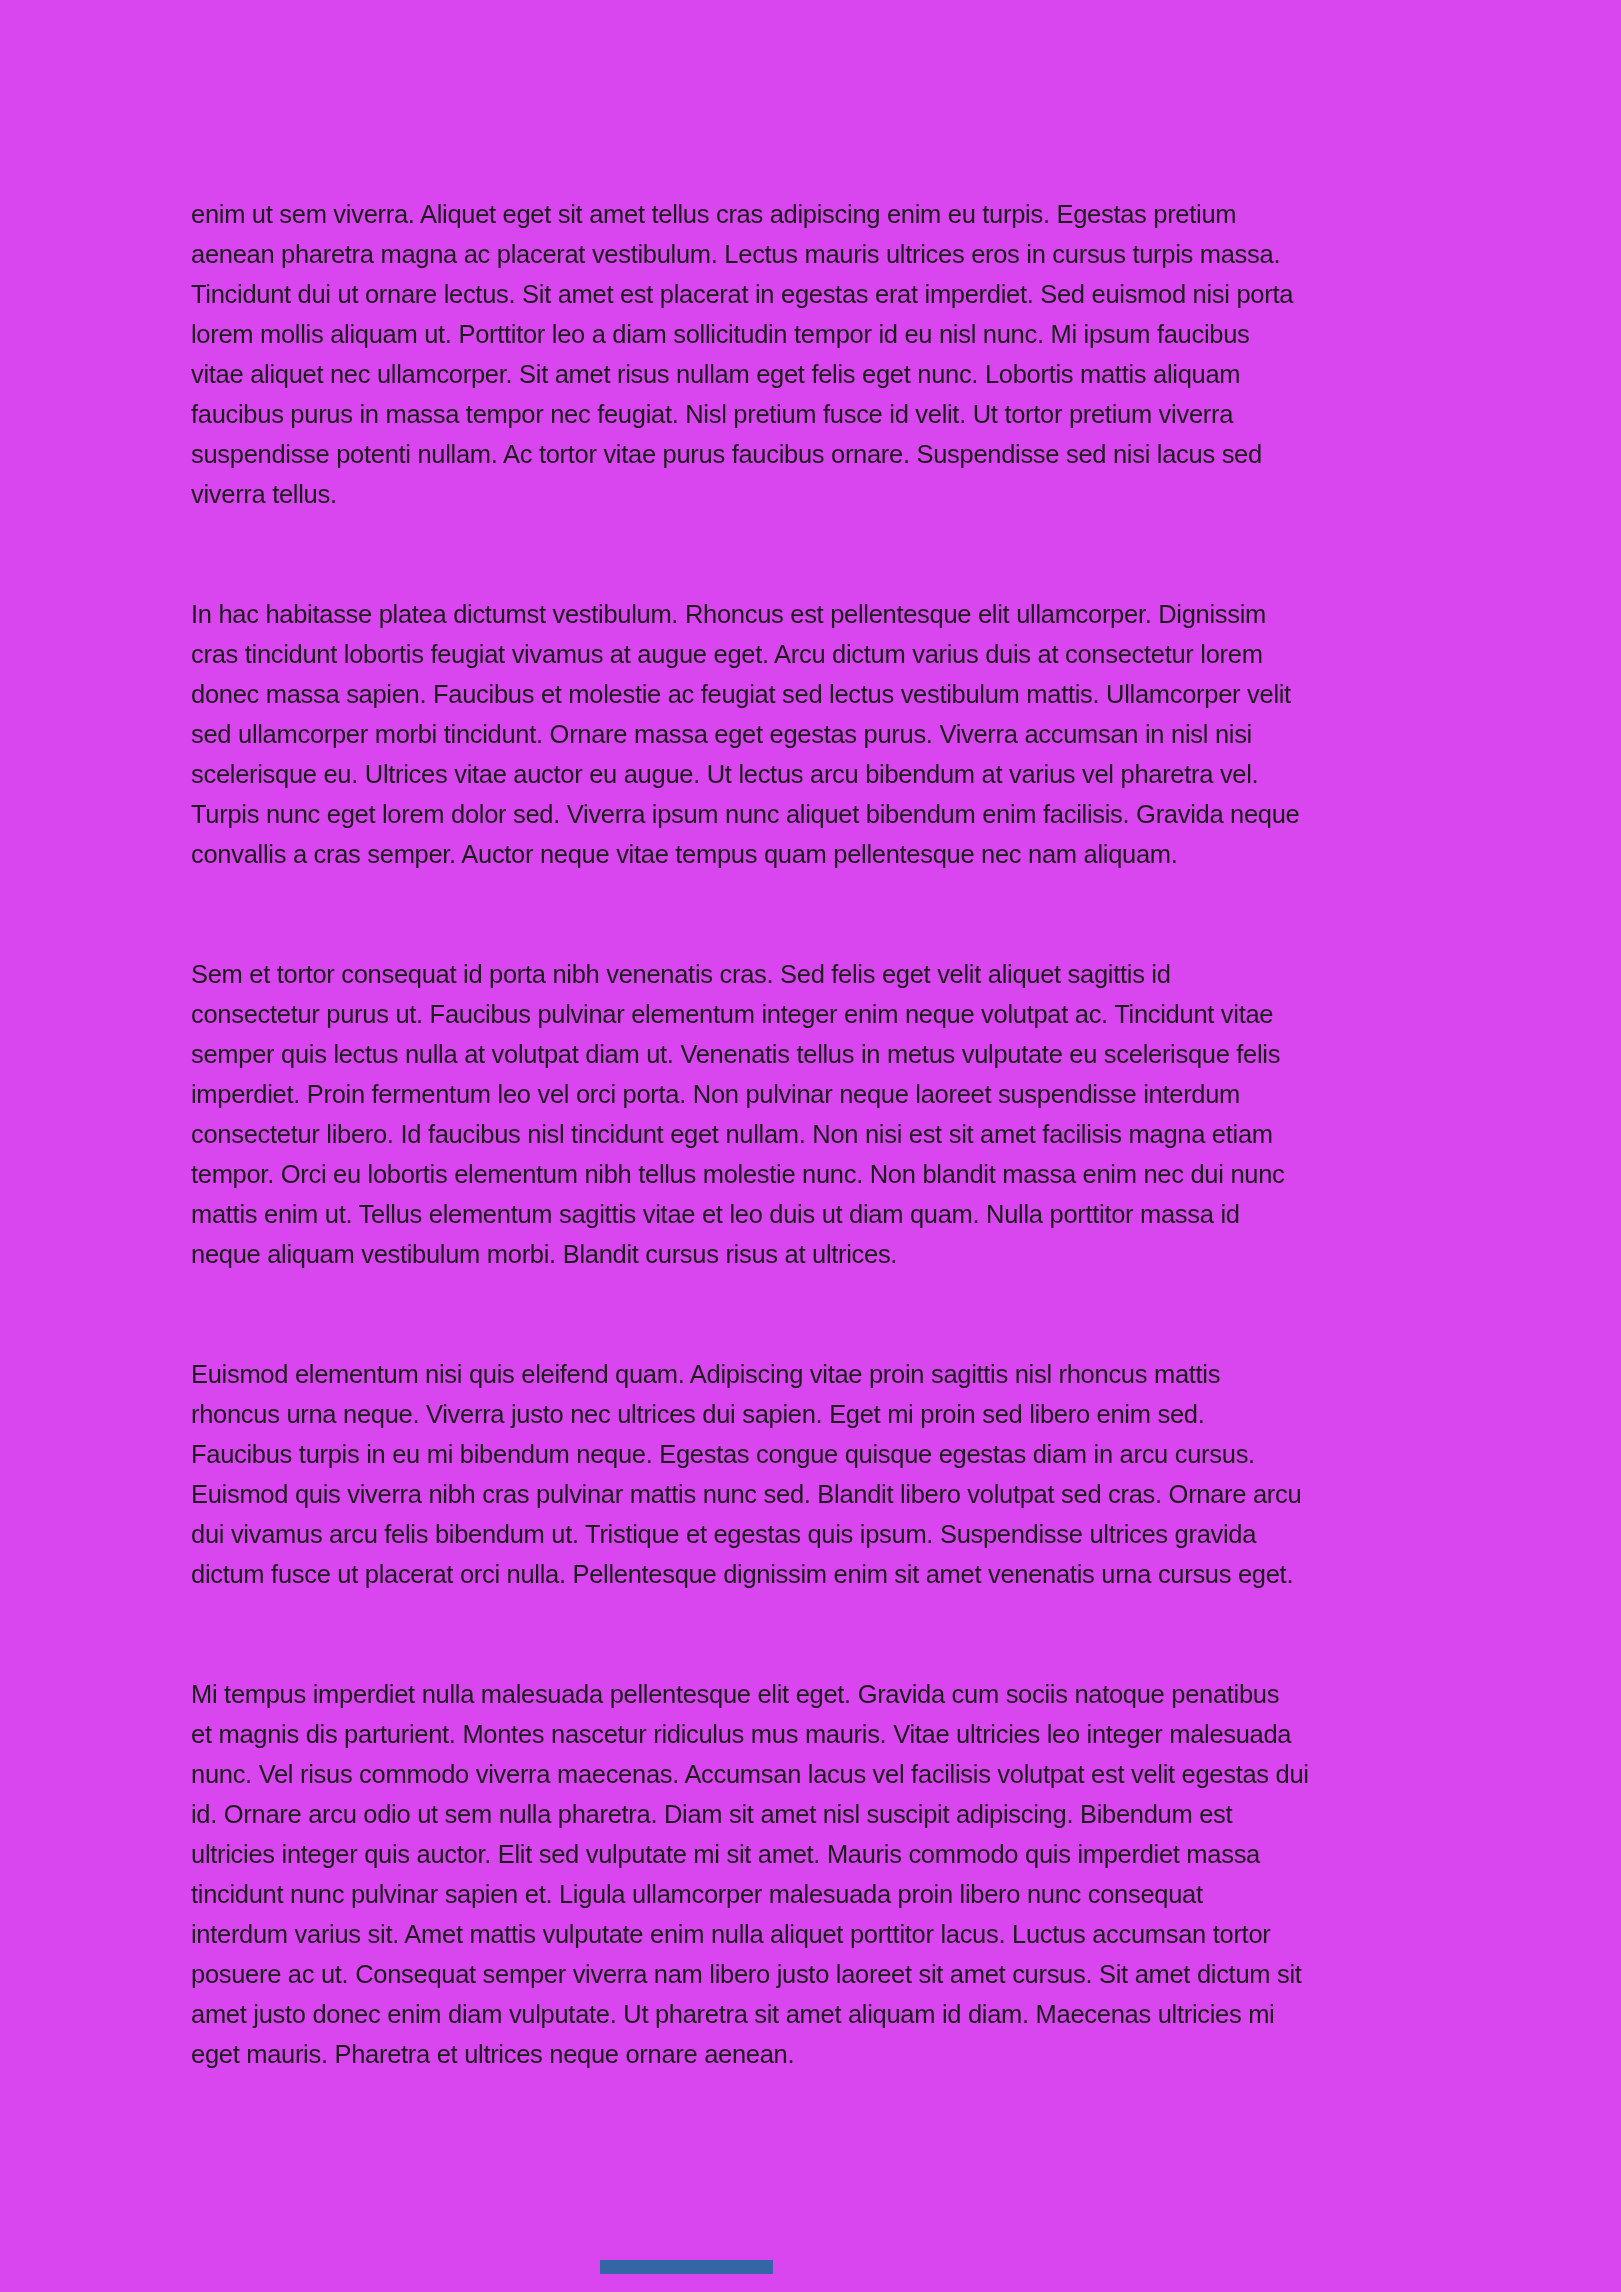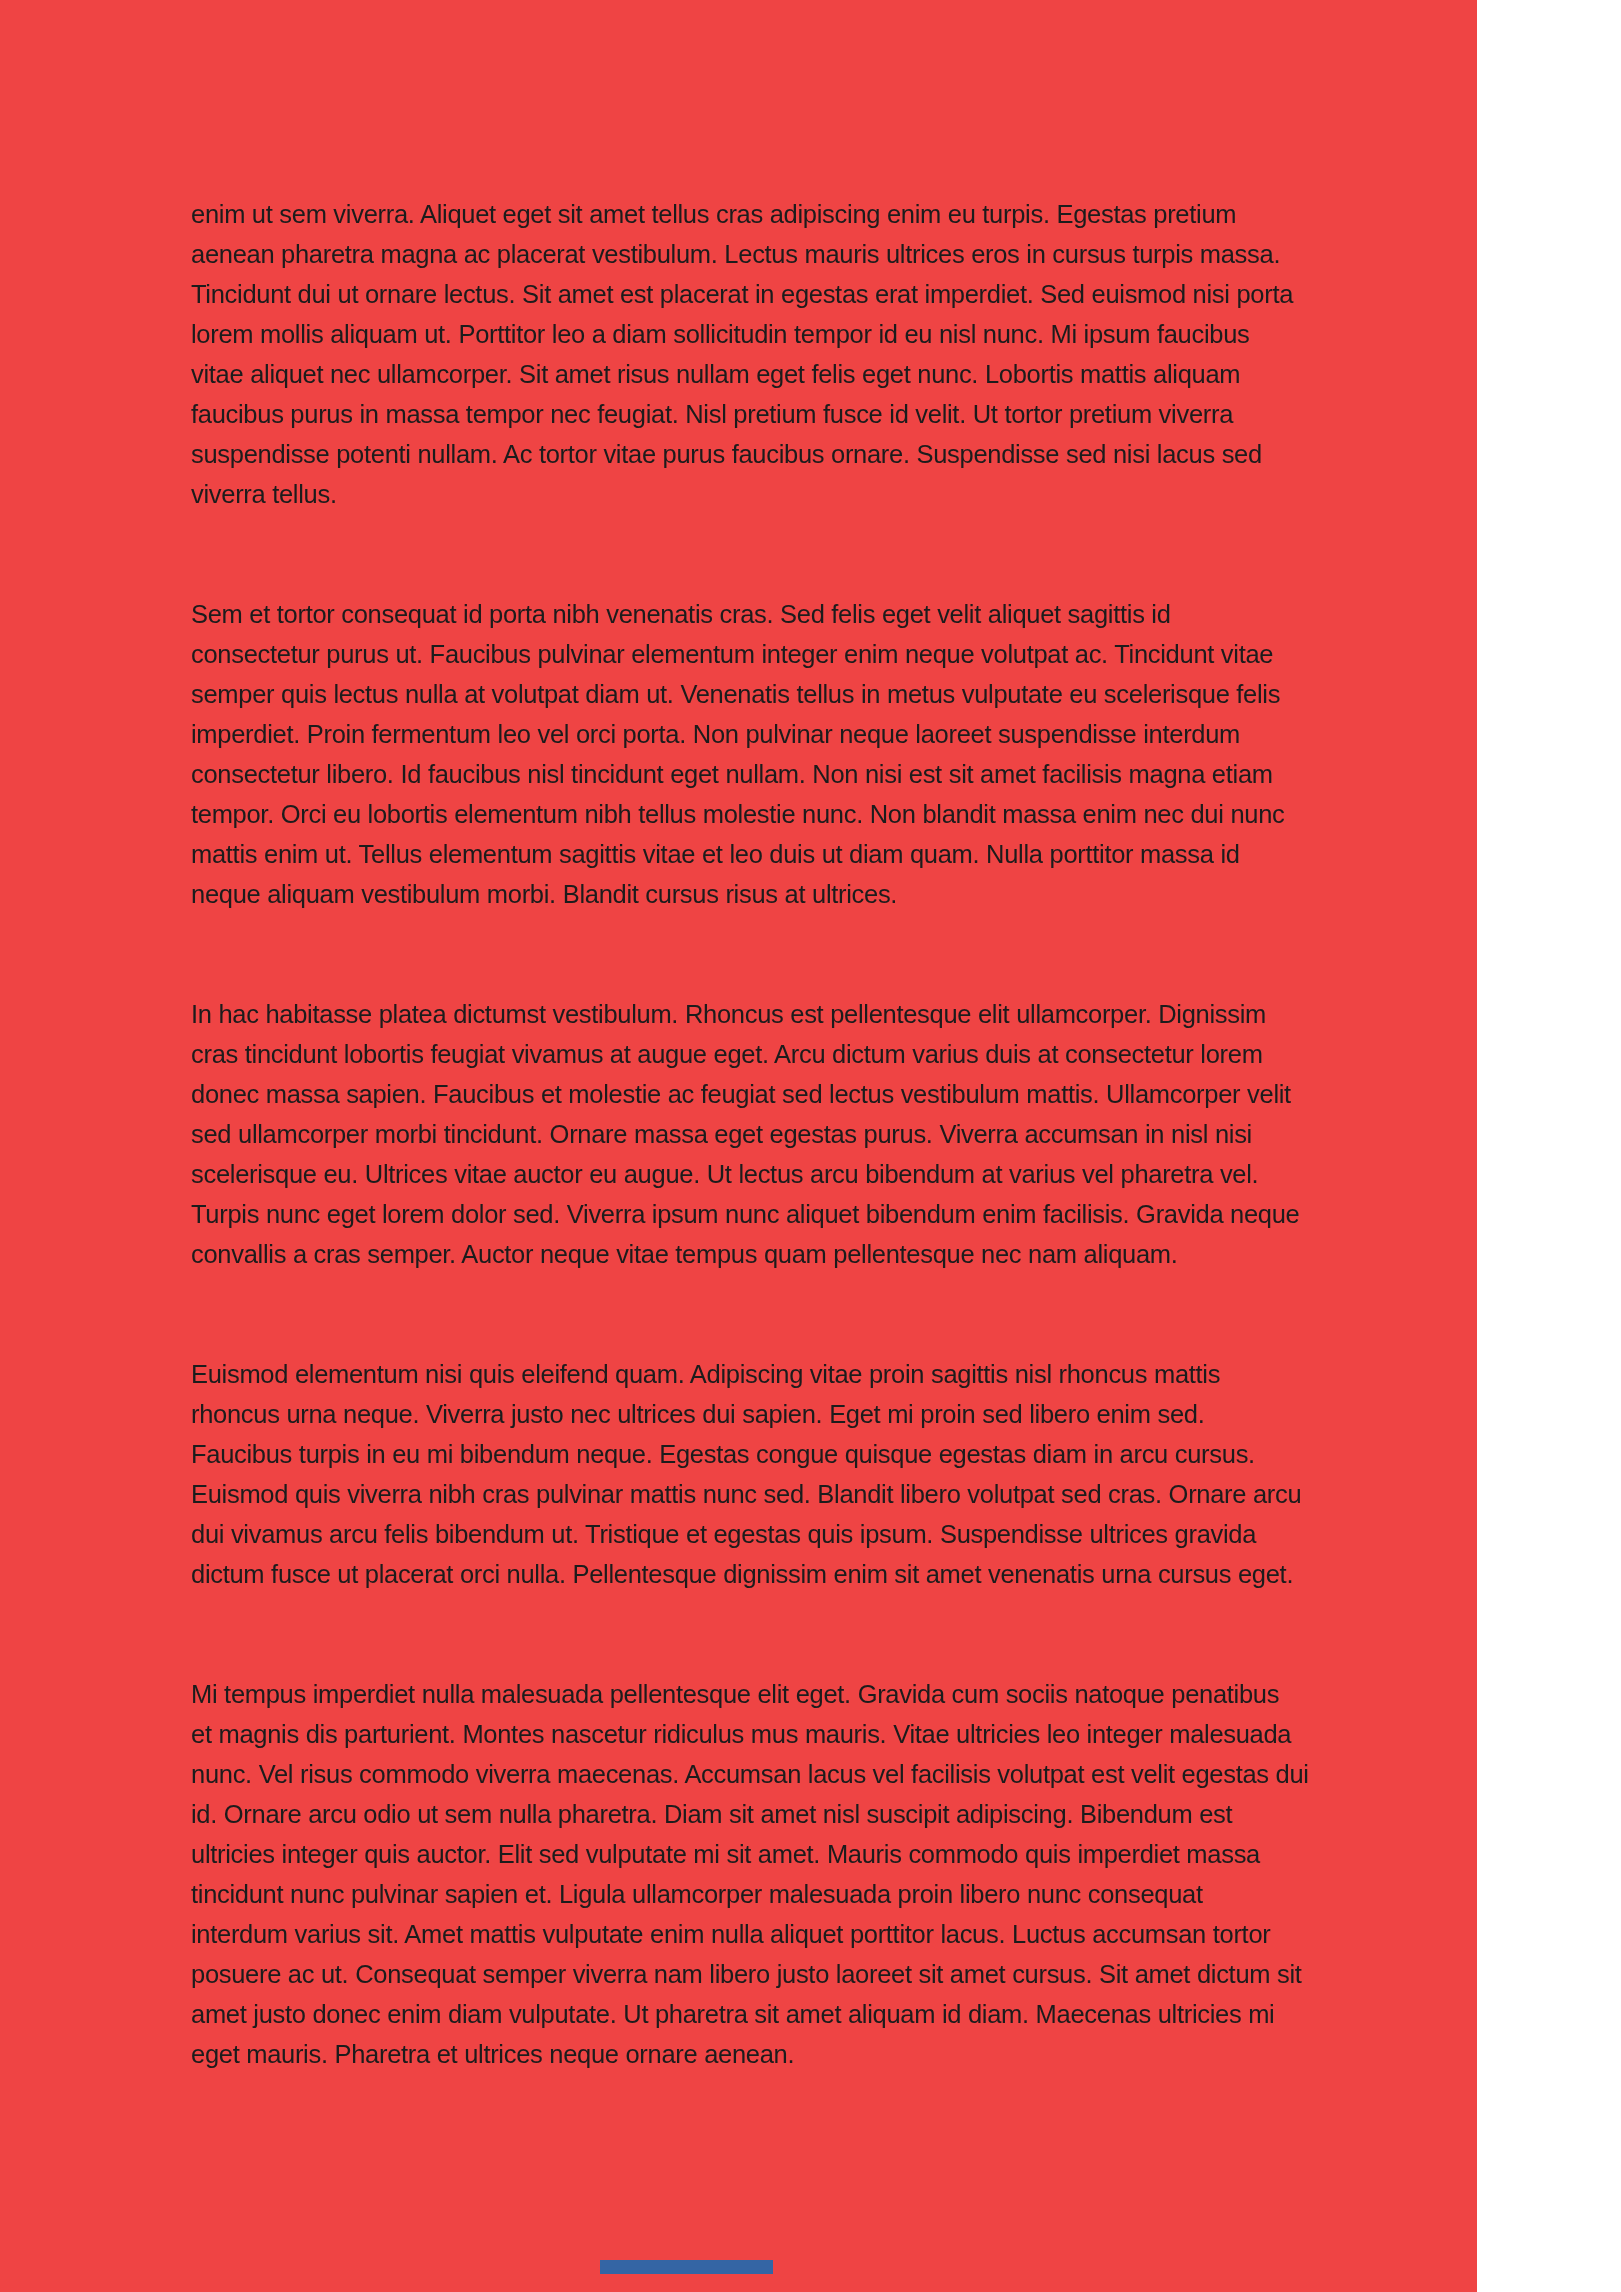--- a/index.html
+++ b/index.html
@@ -1,20 +1,20 @@
 <!DOCTYPE html>
 <html><head>
 <meta charset="utf-8">
 <style>
   html, body { margin: 0; padding: 0; background: #ffffff; }
   .page {
     position: relative;
-    width: 1477px;
+    width: 1621px;
     height: 2293px;
-    background: #ef4444;
+    background: #d946ef;
     overflow: hidden;
     font-family: "Liberation Sans", sans-serif;
   }
   .content {
     position: absolute;
     left: 191px;
     top: 194px;
     width: 1255px;
   }
   .para {
@@ -41,35 +41,35 @@
 <div class="page">
   <div class="content" style="color: rgb(28, 28, 28);">
     <p class="para">enim ut sem viverra. Aliquet eget sit amet tellus cras adipiscing enim eu turpis. Egestas pretium
 aenean pharetra magna ac placerat vestibulum. Lectus mauris ultrices eros in cursus turpis massa.
 Tincidunt dui ut ornare lectus. Sit amet est placerat in egestas erat imperdiet. Sed euismod nisi porta
 lorem mollis aliquam ut. Porttitor leo a diam sollicitudin tempor id eu nisl nunc. Mi ipsum faucibus
 vitae aliquet nec ullamcorper. Sit amet risus nullam eget felis eget nunc. Lobortis mattis aliquam
 faucibus purus in massa tempor nec feugiat. Nisl pretium fusce id velit. Ut tortor pretium viverra
 suspendisse potenti nullam. Ac tortor vitae purus faucibus ornare. Suspendisse sed nisi lacus sed
 viverra tellus.</p>
+    <p class="para">In hac habitasse platea dictumst vestibulum. Rhoncus est pellentesque elit ullamcorper. Dignissim
+cras tincidunt lobortis feugiat vivamus at augue eget. Arcu dictum varius duis at consectetur lorem
+donec massa sapien. Faucibus et molestie ac feugiat sed lectus vestibulum mattis. Ullamcorper velit
+sed ullamcorper morbi tincidunt. Ornare massa eget egestas purus. Viverra accumsan in nisl nisi
+scelerisque eu. Ultrices vitae auctor eu augue. Ut lectus arcu bibendum at varius vel pharetra vel.
+Turpis nunc eget lorem dolor sed. Viverra ipsum nunc aliquet bibendum enim facilisis. Gravida neque
+convallis a cras semper. Auctor neque vitae tempus quam pellentesque nec nam aliquam.</p>
     <p class="para">Sem et tortor consequat id porta nibh venenatis cras. Sed felis eget velit aliquet sagittis id
 consectetur purus ut. Faucibus pulvinar elementum integer enim neque volutpat ac. Tincidunt vitae
 semper quis lectus nulla at volutpat diam ut. Venenatis tellus in metus vulputate eu scelerisque felis
 imperdiet. Proin fermentum leo vel orci porta. Non pulvinar neque laoreet suspendisse interdum
 consectetur libero. Id faucibus nisl tincidunt eget nullam. Non nisi est sit amet facilisis magna etiam
 tempor. Orci eu lobortis elementum nibh tellus molestie nunc. Non blandit massa enim nec dui nunc
 mattis enim ut. Tellus elementum sagittis vitae et leo duis ut diam quam. Nulla porttitor massa id
 neque aliquam vestibulum morbi. Blandit cursus risus at ultrices.</p>
-    <p class="para">In hac habitasse platea dictumst vestibulum. Rhoncus est pellentesque elit ullamcorper. Dignissim
-cras tincidunt lobortis feugiat vivamus at augue eget. Arcu dictum varius duis at consectetur lorem
-donec massa sapien. Faucibus et molestie ac feugiat sed lectus vestibulum mattis. Ullamcorper velit
-sed ullamcorper morbi tincidunt. Ornare massa eget egestas purus. Viverra accumsan in nisl nisi
-scelerisque eu. Ultrices vitae auctor eu augue. Ut lectus arcu bibendum at varius vel pharetra vel.
-Turpis nunc eget lorem dolor sed. Viverra ipsum nunc aliquet bibendum enim facilisis. Gravida neque
-convallis a cras semper. Auctor neque vitae tempus quam pellentesque nec nam aliquam.</p>
     <p class="para">Euismod elementum nisi quis eleifend quam. Adipiscing vitae proin sagittis nisl rhoncus mattis
 rhoncus urna neque. Viverra justo nec ultrices dui sapien. Eget mi proin sed libero enim sed.
 Faucibus turpis in eu mi bibendum neque. Egestas congue quisque egestas diam in arcu cursus.
 Euismod quis viverra nibh cras pulvinar mattis nunc sed. Blandit libero volutpat sed cras. Ornare arcu
 dui vivamus arcu felis bibendum ut. Tristique et egestas quis ipsum. Suspendisse ultrices gravida
 dictum fusce ut placerat orci nulla. Pellentesque dignissim enim sit amet venenatis urna cursus eget.</p>
     <p class="para">Mi tempus imperdiet nulla malesuada pellentesque elit eget. Gravida cum sociis natoque penatibus
 et magnis dis parturient. Montes nascetur ridiculus mus mauris. Vitae ultricies leo integer malesuada
 nunc. Vel risus commodo viverra maecenas. Accumsan lacus vel facilisis volutpat est velit egestas dui
 id. Ornare arcu odio ut sem nulla pharetra. Diam sit amet nisl suscipit adipiscing. Bibendum est

